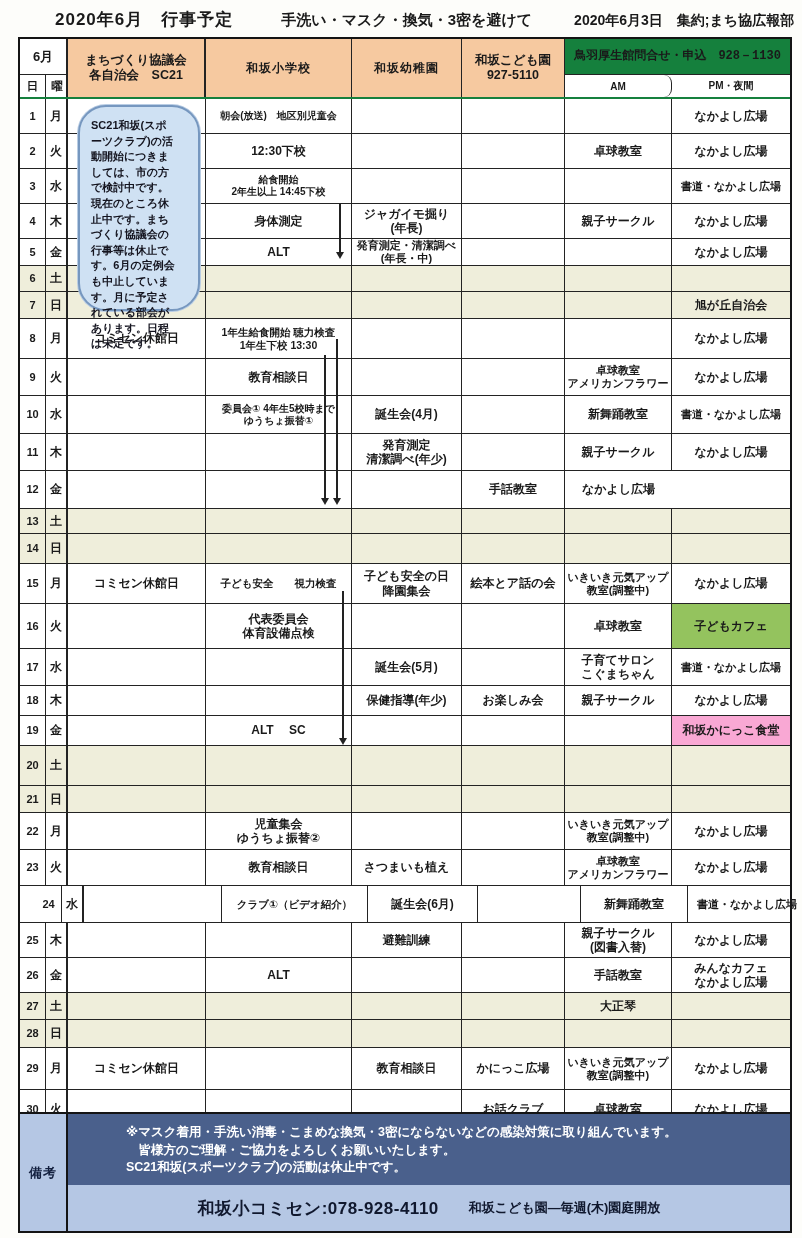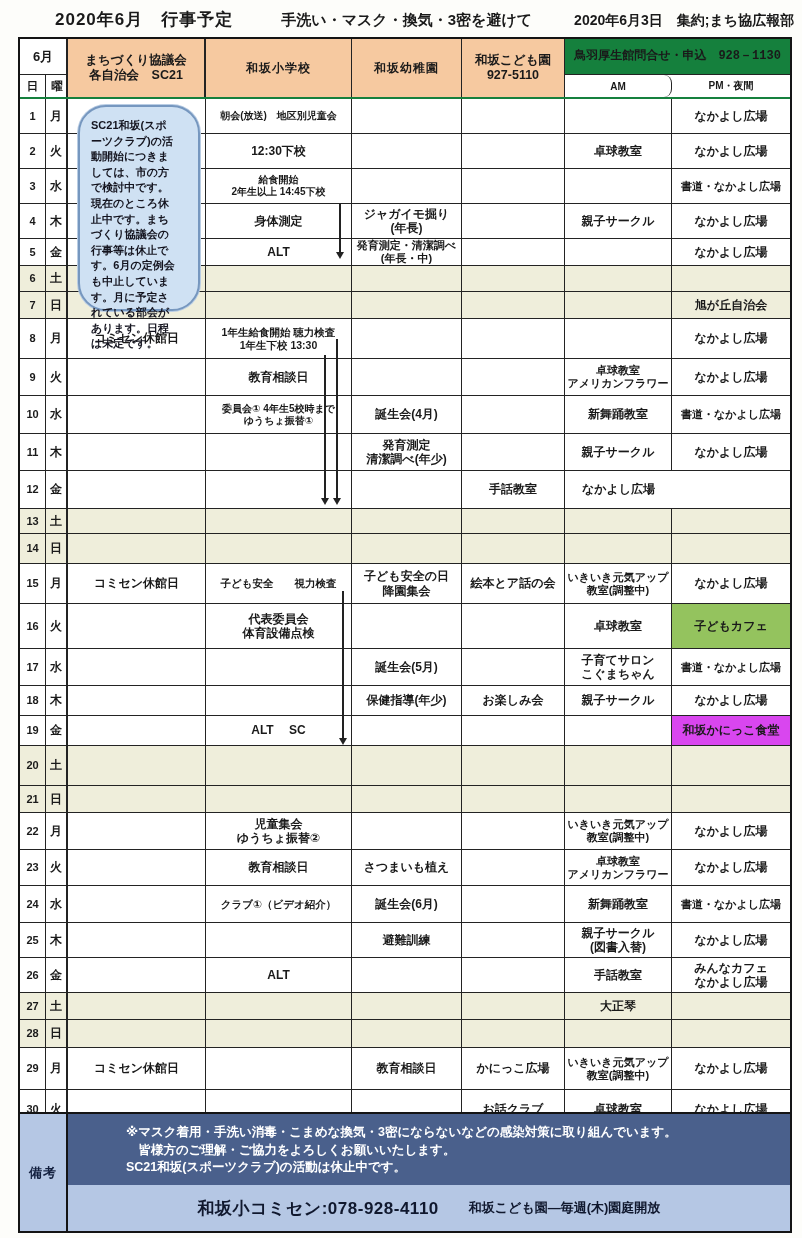--- a/index.html
+++ b/index.html
@@ -44,21 +44,21 @@
   .ampm-row span{display:flex;align-items:center;justify-content:center;font-size:10px;box-sizing:border-box;border-radius:8px;}
   .ampm-row span:first-child{border-right:1px solid #232323;}
   
   .cal-row{border-bottom:1px solid #232323;box-sizing:border-box;}
   .cal-row:last-child{border-bottom:none;}
   .cal-row .cell{font-size:12px;}
   .cal-row .day{font-size:11px;}
   .cal-row .wd{font-size:12px;}
   .weekend{background:#efeedb;}
   .pm-green{background:#94c35e;}
-  .pm-peach{background:#d946ef;}
+  .pm-peach{background:#f9a8d4;}
 
   
   .bubble{
     position:absolute;left:58px;top:66px;width:122px;height:206px;box-sizing:border-box;
     background:#cfe1f3;border:2.5px solid #7697bf;border-radius:28px;
     box-shadow:0 0 0 1px #b9cde4;
     padding:11px 21px 6px 11px;font-size:11px;line-height:15.6px;color:#14141f;
     text-align:left;z-index:5;
   }
   
@@ -358,21 +358,21 @@
         <div class="cell day">23</div>
         <div class="cell wd">火</div>
         <div class="cell"></div>
         <div class="cell" style="font-size: 12px;">教育相談日</div>
         <div class="cell" style="font-size: 12px;">さつまいも植え</div>
         <div class="cell"></div>
         <div class="cell" style="font-size: 11px;">卓球教室
 アメリカンフラワー</div>
         <div class="cell" style="font-size: 12px;">なかよし広場</div>
       </div>
-      <div class="cols cal-row" style="height: 37px;">
+      <div class="cols cal-row" style="height: 37px; padding-left: 16px;">
         <div class="cell day">24</div>
         <div class="cell wd">水</div>
         <div class="cell"></div>
         <div class="cell" style="font-size: 10.5px;">クラブ①（ビデオ紹介）</div>
         <div class="cell" style="font-size: 12px;">誕生会(6月)</div>
         <div class="cell"></div>
         <div class="cell" style="font-size: 12px;">新舞踊教室</div>
         <div class="cell" style="font-size: 11px;">書道・なかよし広場</div>
       </div>
       <div class="cols cal-row" style="height: 35px;">

